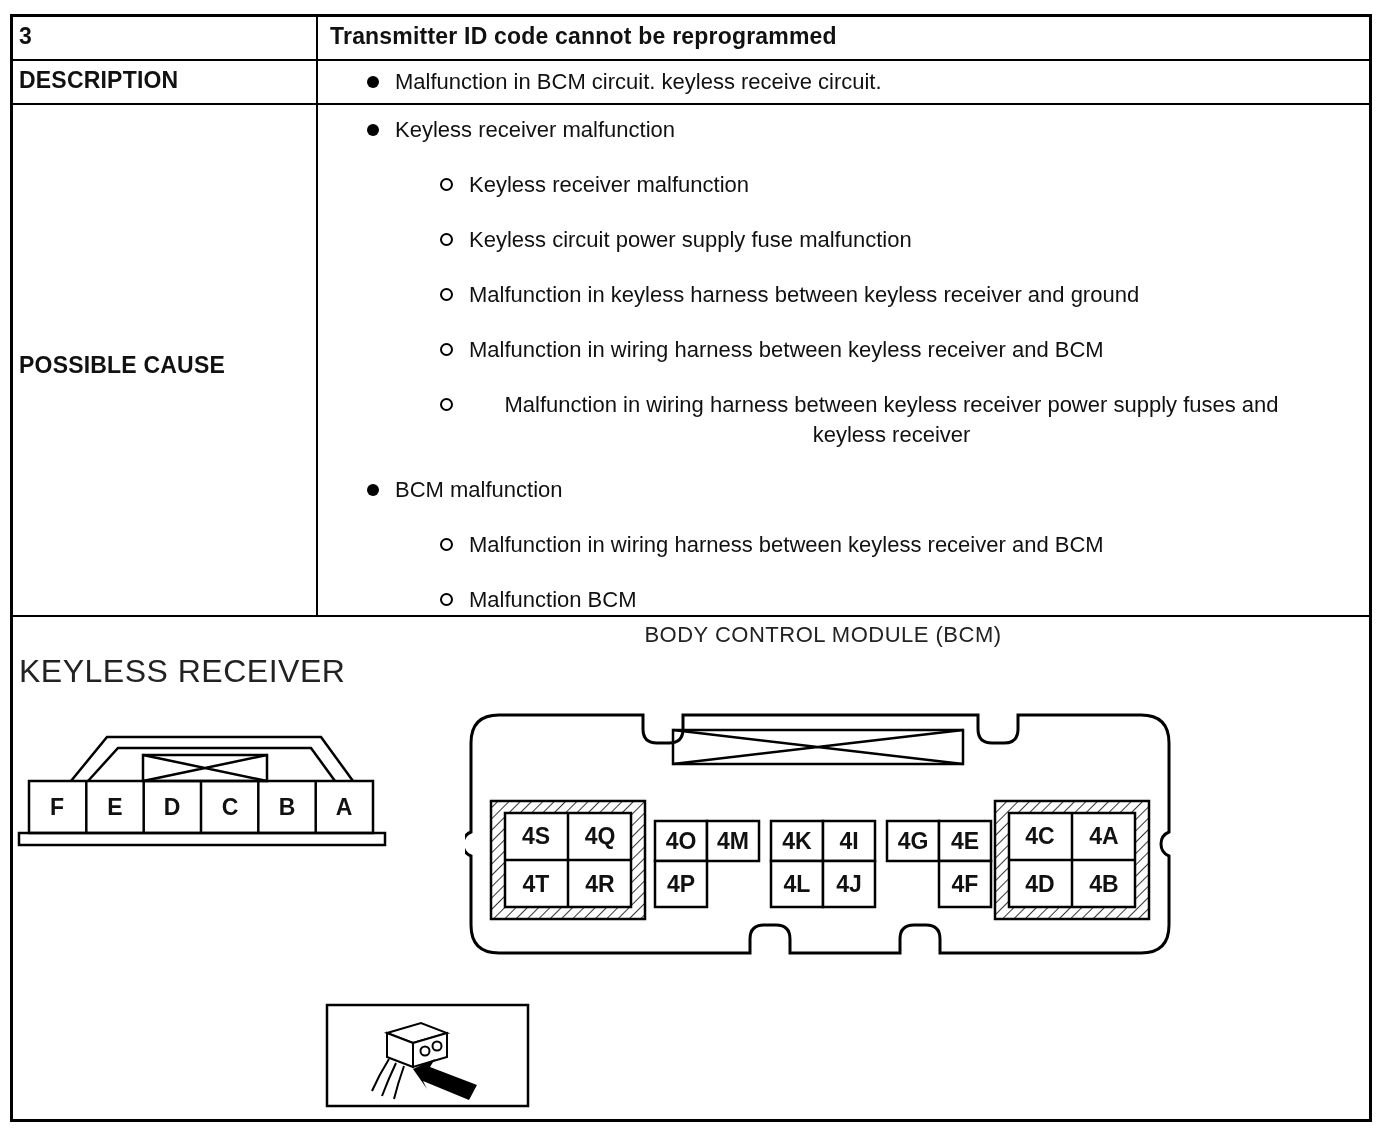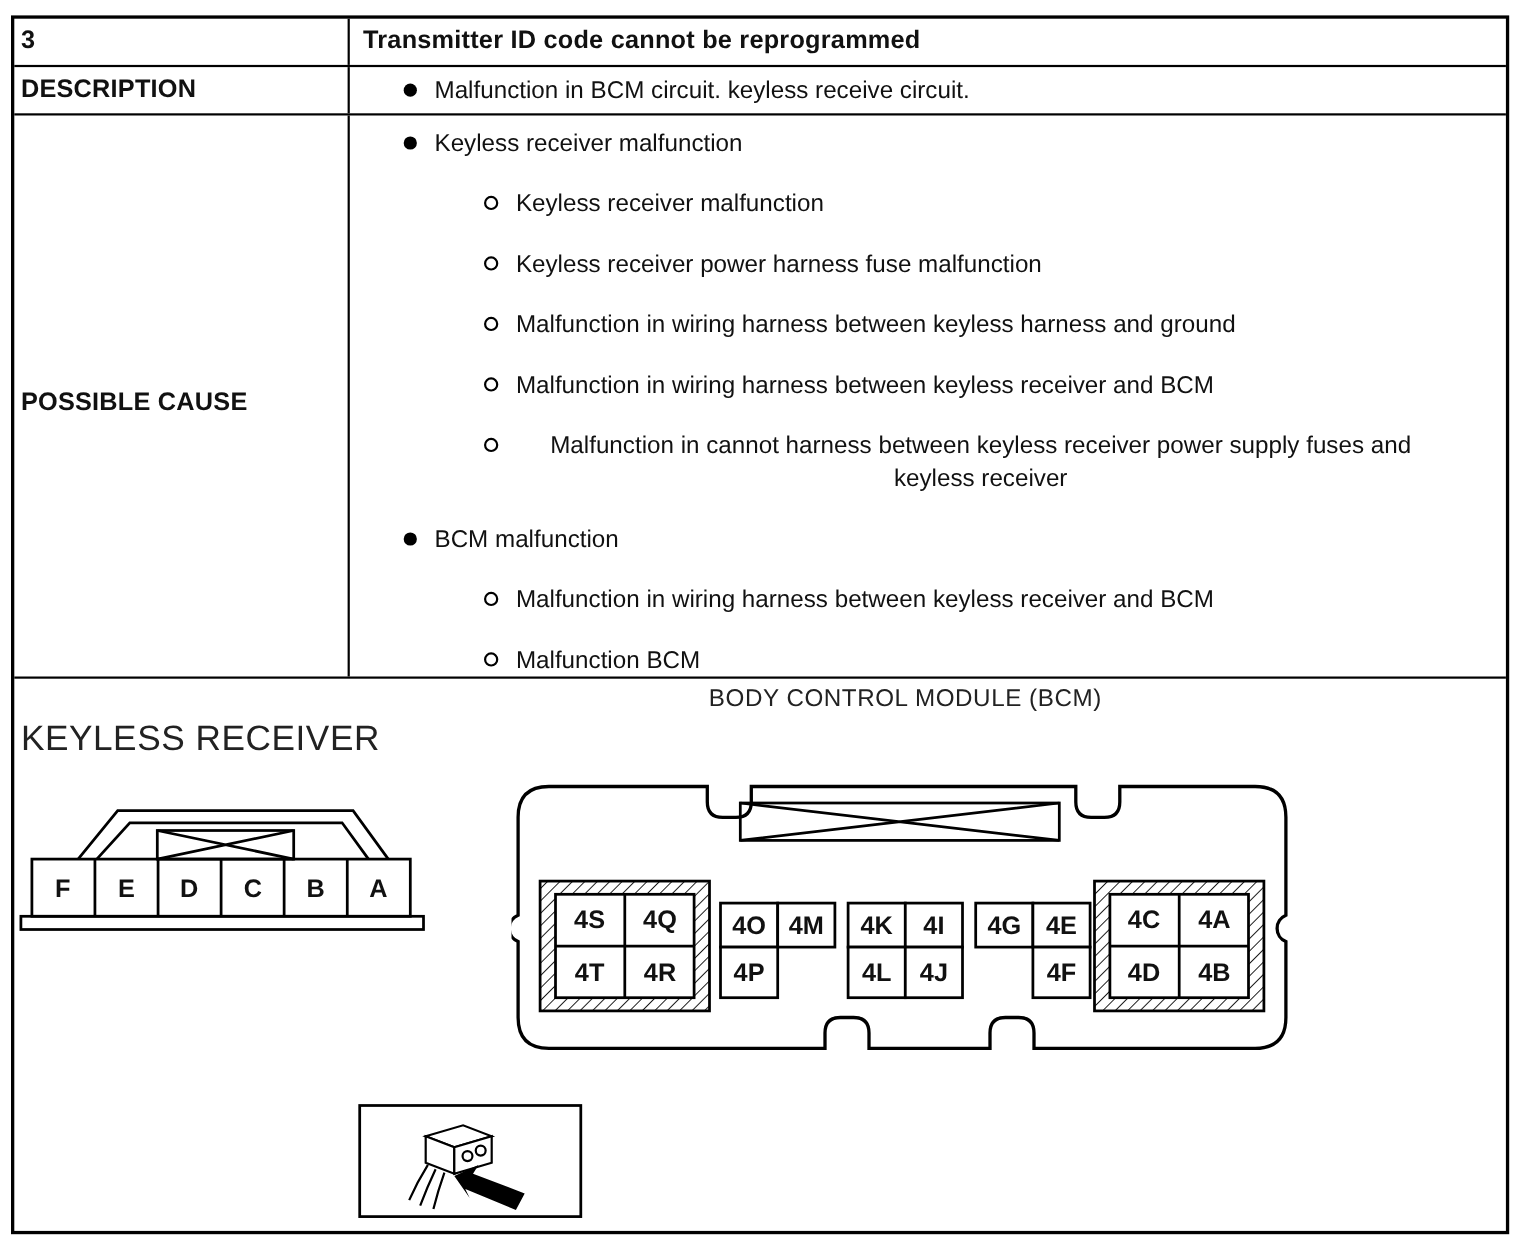--- a/index.html
+++ b/index.html
@@ -71,33 +71,33 @@
         <div class="li lvl1">
           <span class="b1"></span>
           <span class="li-text">Keyless receiver malfunction</span>
         </div>
         <div class="li lvl2 mt">
           <span class="b2"></span>
           <span class="li-text">Keyless receiver malfunction</span>
         </div>
         <div class="li lvl2 mt">
           <span class="b2"></span>
-          <span class="li-text">Keyless receiver power harness fuse malfunction</span>
-        </div>
-        <div class="li lvl2 mt">
-          <span class="b2"></span>
-          <span class="li-text">Malfunction in wiring harness between keyless harness and ground</span>
+          <span class="li-text">Keyless circuit power supply fuse malfunction</span>
+        </div>
+        <div class="li lvl2 mt">
+          <span class="b2"></span>
+          <span class="li-text">Malfunction in keyless harness between keyless receiver and ground</span>
         </div>
         <div class="li lvl2 mt">
           <span class="b2"></span>
           <span class="li-text">Malfunction in wiring harness between keyless receiver and BCM</span>
         </div>
         <div class="li lvl2 mt">
           <span class="b2"></span>
-          <span class="li-text">Malfunction in cannot harness between keyless receiver power supply fuses and keyless receiver</span>
+          <span class="li-text">Malfunction in wiring harness between keyless receiver power supply fuses and keyless receiver</span>
         </div>
 
         <div class="li lvl1 mt">
           <span class="b1"></span>
           <span class="li-text">BCM malfunction</span>
         </div>
         <div class="li lvl2 mt">
           <span class="b2"></span>
           <span class="li-text">Malfunction in wiring harness between keyless receiver and BCM</span>
         </div>

